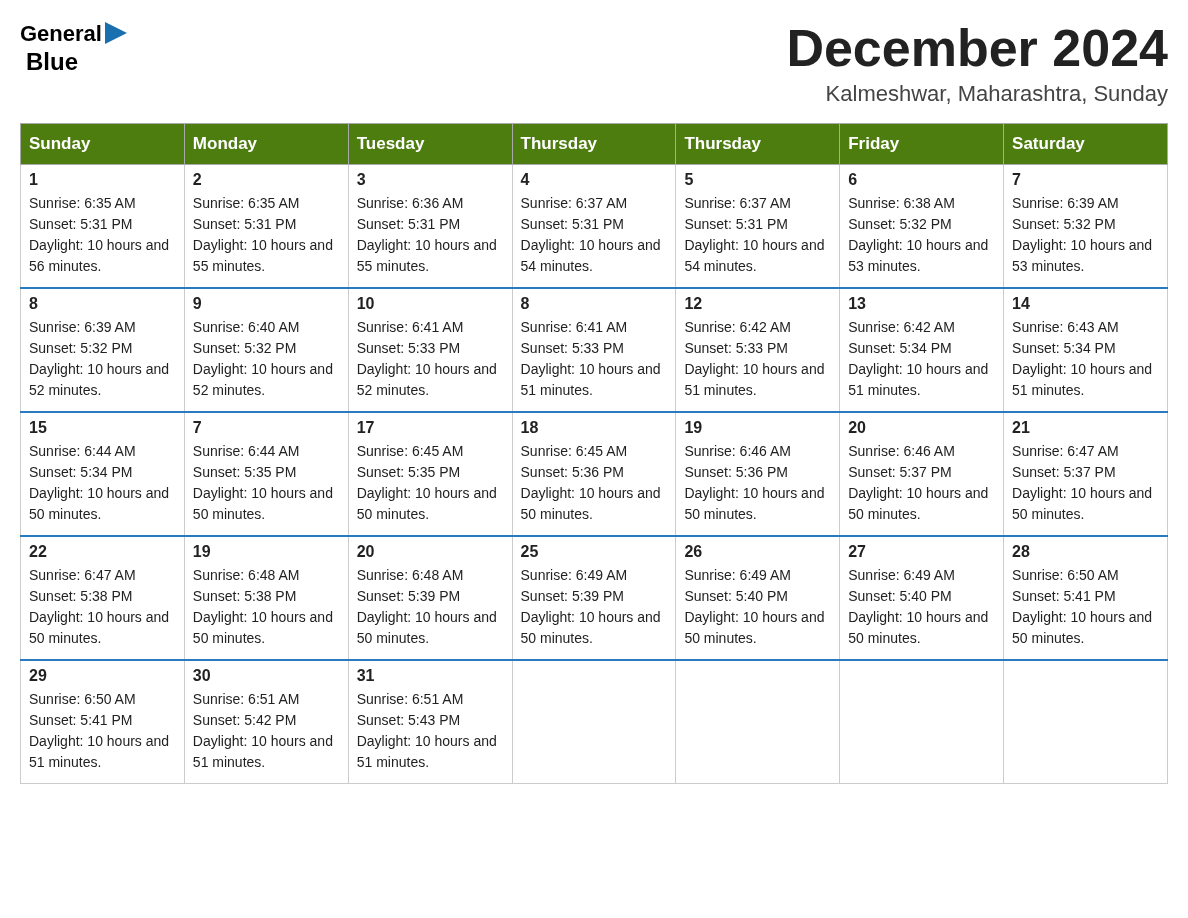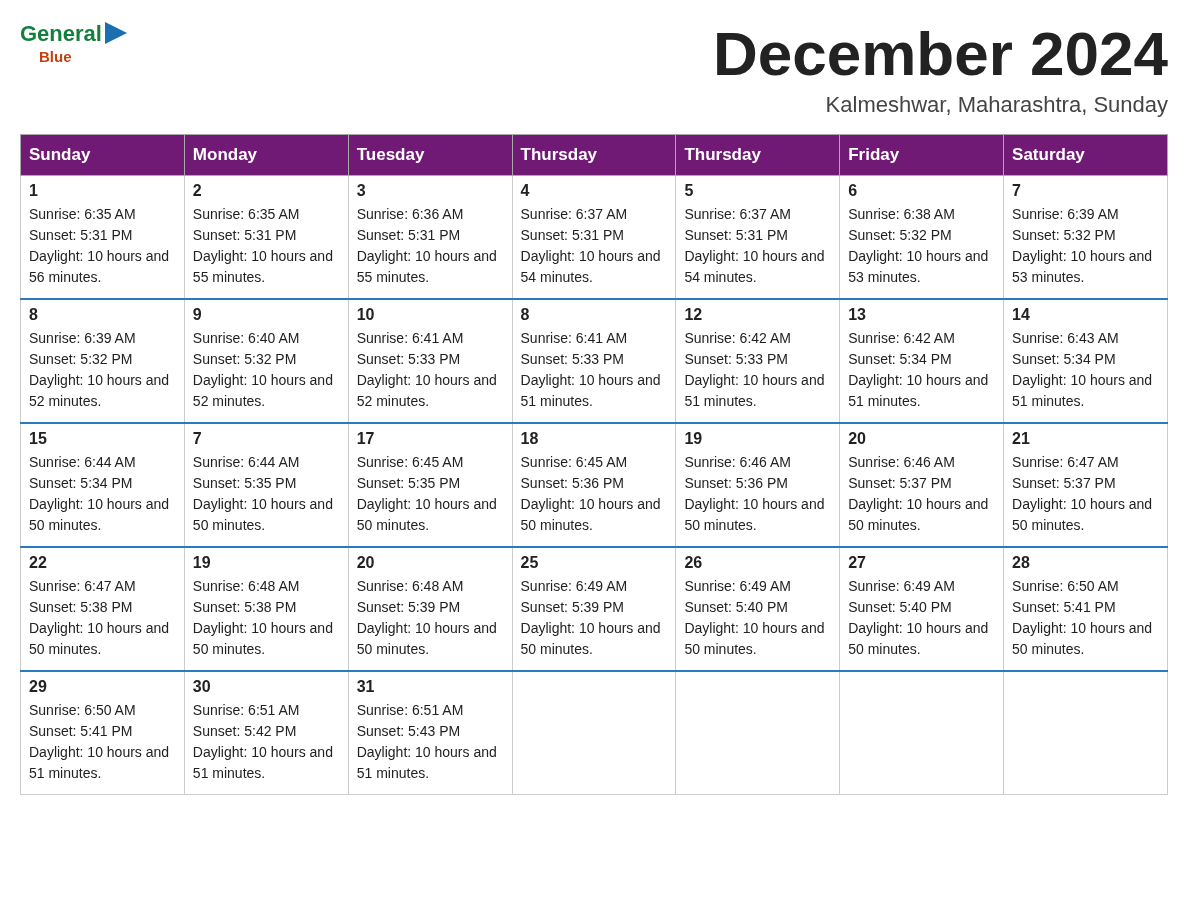--- a/index.html
+++ b/index.html
@@ -12,57 +12,57 @@
     }
     .header {
       display: flex;
       justify-content: space-between;
       align-items: flex-start;
       margin-bottom: 16px;
     }
     .logo-text-general {
       font-size: 22px;
       font-weight: bold;
-      color: #15803d;
+      color: #000000;
     }
     .logo-block {
       display: flex;
       flex-direction: column;
     }
     .logo-line1 {
       display: flex;
       align-items: center;
     }
     .logo-line2 {
-      color: #c2410c;
-      font-size: 15px;
-      font-weight: bold;
-      margin-left: 19px;
+      color: #000000;
+      font-size: 24px;
+      font-weight: bold;
+      margin-left: 6px;
     }
     .title-block {
       text-align: right;
     }
     .month-title {
-      font-size: 62px;
+      font-size: 52px;
       font-weight: bold;
       color: #222;
       line-height: 1.1;
     }
     .location-title {
       font-size: 22px;
       color: #444;
       margin-top: 4px;
     }
     .calendar-table {
       width: 100%;
       border-collapse: collapse;
       border: 1px solid #aaa;
     }
     .calendar-table th {
-      background-color: #701a75;
+      background-color: #4d7c0f;
       color: #fff;
       font-size: 17px;
       font-weight: bold;
       padding: 10px 8px;
       text-align: left;
       border: 1px solid #aaa;
     }
     .calendar-table td {
       vertical-align: top;
       padding: 6px 8px 10px 8px;

